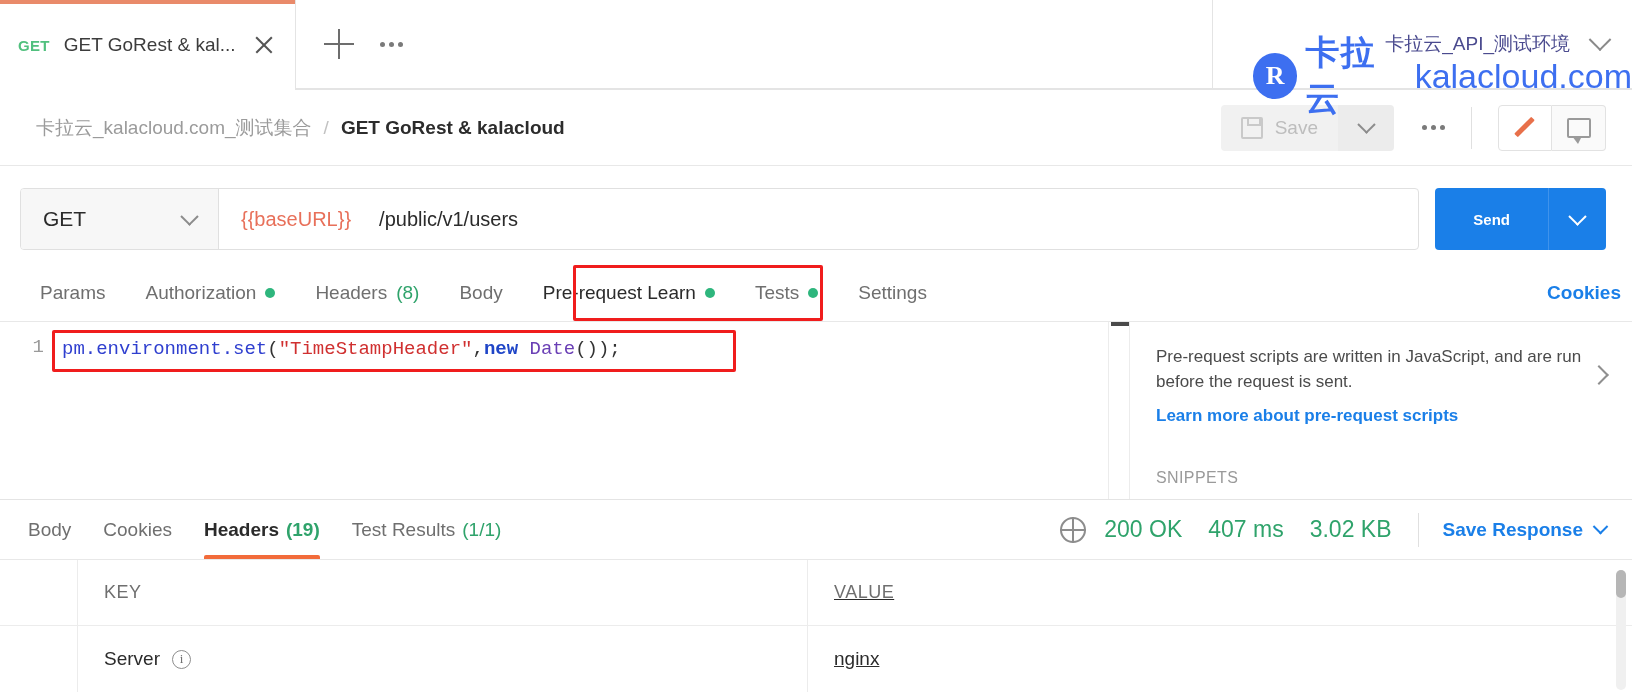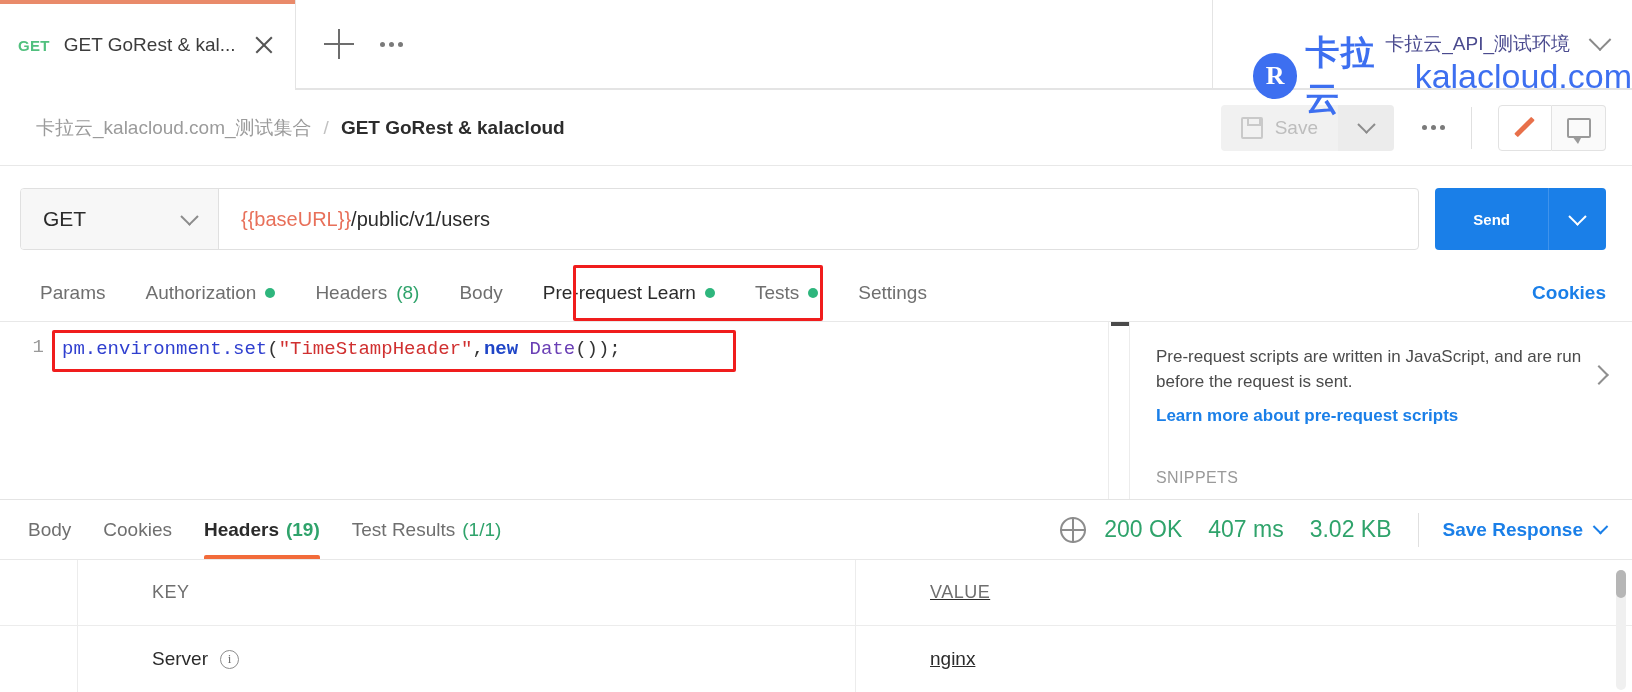--- a/index.html
+++ b/index.html
@@ -149,41 +149,41 @@
   .urlrow { display:flex; align-items:center; padding: 22px 26px 14px 20px; gap: 16px; }
   .url-wrap {
     flex: 1; display: flex; align-items: stretch; height: 62px;
     border: 1px solid #e0e0e0; border-radius: 4px; overflow: hidden; background:#fff;
   }
   .method-sel {
     width: 198px; display:flex; align-items:center; justify-content:space-between;
     padding: 0 22px; background:#f7f7f7; border-right:1px solid #e0e0e0; cursor:pointer;
   }
   .method-sel .m { font-size: 21px; color: #2b2b2b; }
-  .url-input { flex:1; display:flex; align-items:center; padding: 0 22px; font-size: 20px; }
+  .url-input { flex:1; display:flex; align-items:center; padding: 0 22px; font-size: 20px; gap: 28px; }
   .url-var { color: #e8705a; }
   .url-rest { color: #2b2b2b; }
   .send-wrap { display:flex; align-items:stretch; height:62px; border-radius:4px; overflow:hidden; }
   .send-btn {
     background:#1a7fe8; color:#fff; font-size:15px; font-weight:700;
     padding: 0 38px; display:flex; align-items:center; cursor:pointer;
   }
   .send-caret {
     background:#1a7fe8; width:58px; display:flex; align-items:center; justify-content:center;
     border-left:1px solid #3f93ec; cursor:pointer;
   }
   .caret-w {
     width:13px; height:13px; border-right:2.5px solid #fff; border-bottom:2.5px solid #fff;
     transform: rotate(45deg) translate(-2px,-2px);
   }
 
   
   .reqtabs {
     position: relative;
-    display:flex; align-items:center; padding: 0 26px 0 20px;
+    display:flex; align-items:center; padding: 0 11px 0 20px;
     height: 58px; border-bottom:1px solid #e8e8e8;
   }
   .rtab {
     font-size: 19px; color: #6f6f6f; padding: 0 20px; cursor:pointer;
     display:flex; align-items:center; gap:9px; height: 100%;
   }
   .rtab.active { color: #2b2b2b; }
   .gdot { width: 10px; height: 10px; border-radius:50%; background:#2eb67d; display:block; }
   .cnt { color:#2fa36b; }
   .reqtabs-spacer { flex:1; }
@@ -259,21 +259,21 @@
   .stat { font-size:23px; color:#2fa36b; margin-right: 26px; }
   .stat.ok { font-weight:400; }
   .resp-vdiv { width:1px; height:34px; background:#e0e0e0; margin-right: 24px; }
   .save-resp { font-size:19px; color:#1a7fe8; font-weight:700; cursor:pointer; display:flex; align-items:center; gap:12px; }
   .caret-blue {
     width:11px; height:11px; border-right:2px solid #1a7fe8; border-bottom:2px solid #1a7fe8;
     transform: rotate(45deg) translate(-2px,-2px);
   }
 
   .resp-table { position: relative; }
-  .rt-row { display:flex; border-bottom:1px solid #ececec;gap:48px; }
+  .rt-row { display:flex; border-bottom:1px solid #ececec; }
   .rt-pad { width: 78px; border-right:1px solid #ececec; }
   .rt-key { width: 730px; padding: 22px 0 22px 26px; border-right:1px solid #ececec; display:flex; align-items:center; gap:12px; }
   .rt-val { flex:1; padding: 22px 0 22px 26px; display:flex; align-items:center;text-decoration:underline; }
   .th { font-size: 18px; color: #6f6f6f; letter-spacing: .5px; }
   .td { font-size: 19px; color: #2b2b2b; }
   .info-icon {
     width: 19px; height: 19px; border-radius:50%; border:1.6px solid #8d8d8d;
     font-size: 13px; color:#6f6f6f; display:flex; align-items:center; justify-content:center;
     font-family:"Liberation Serif", serif; cursor:pointer;
   }

